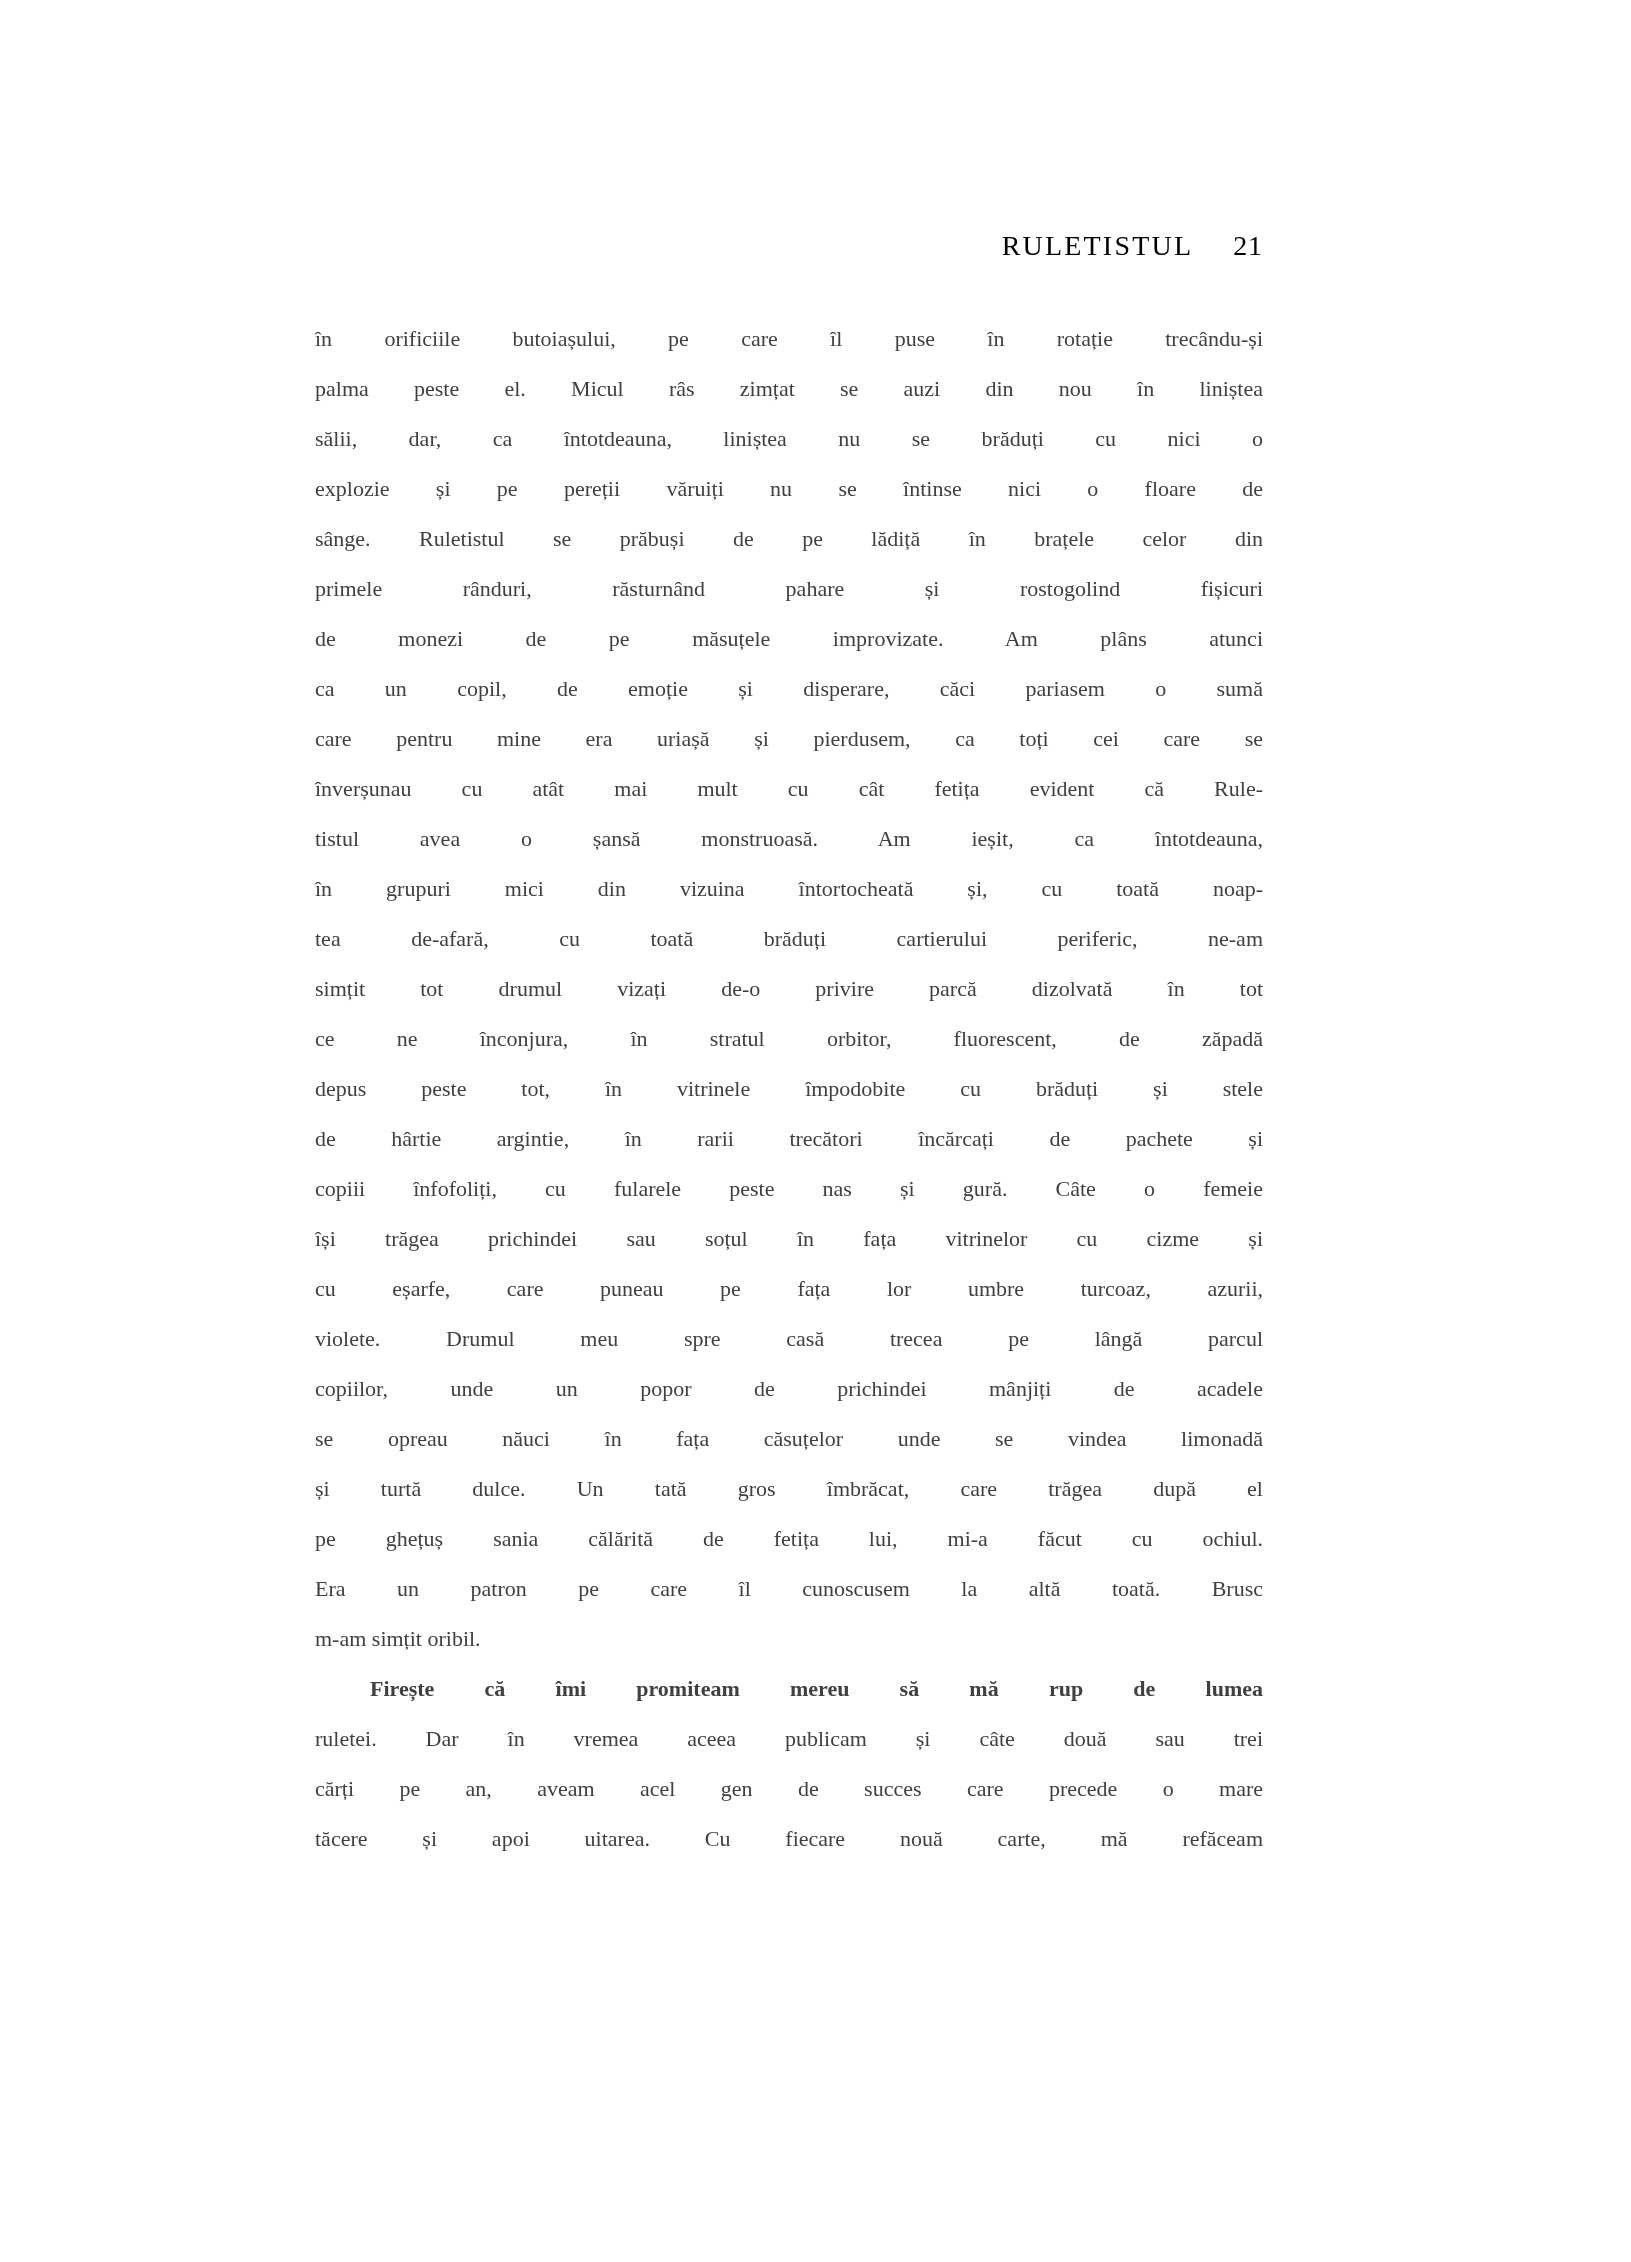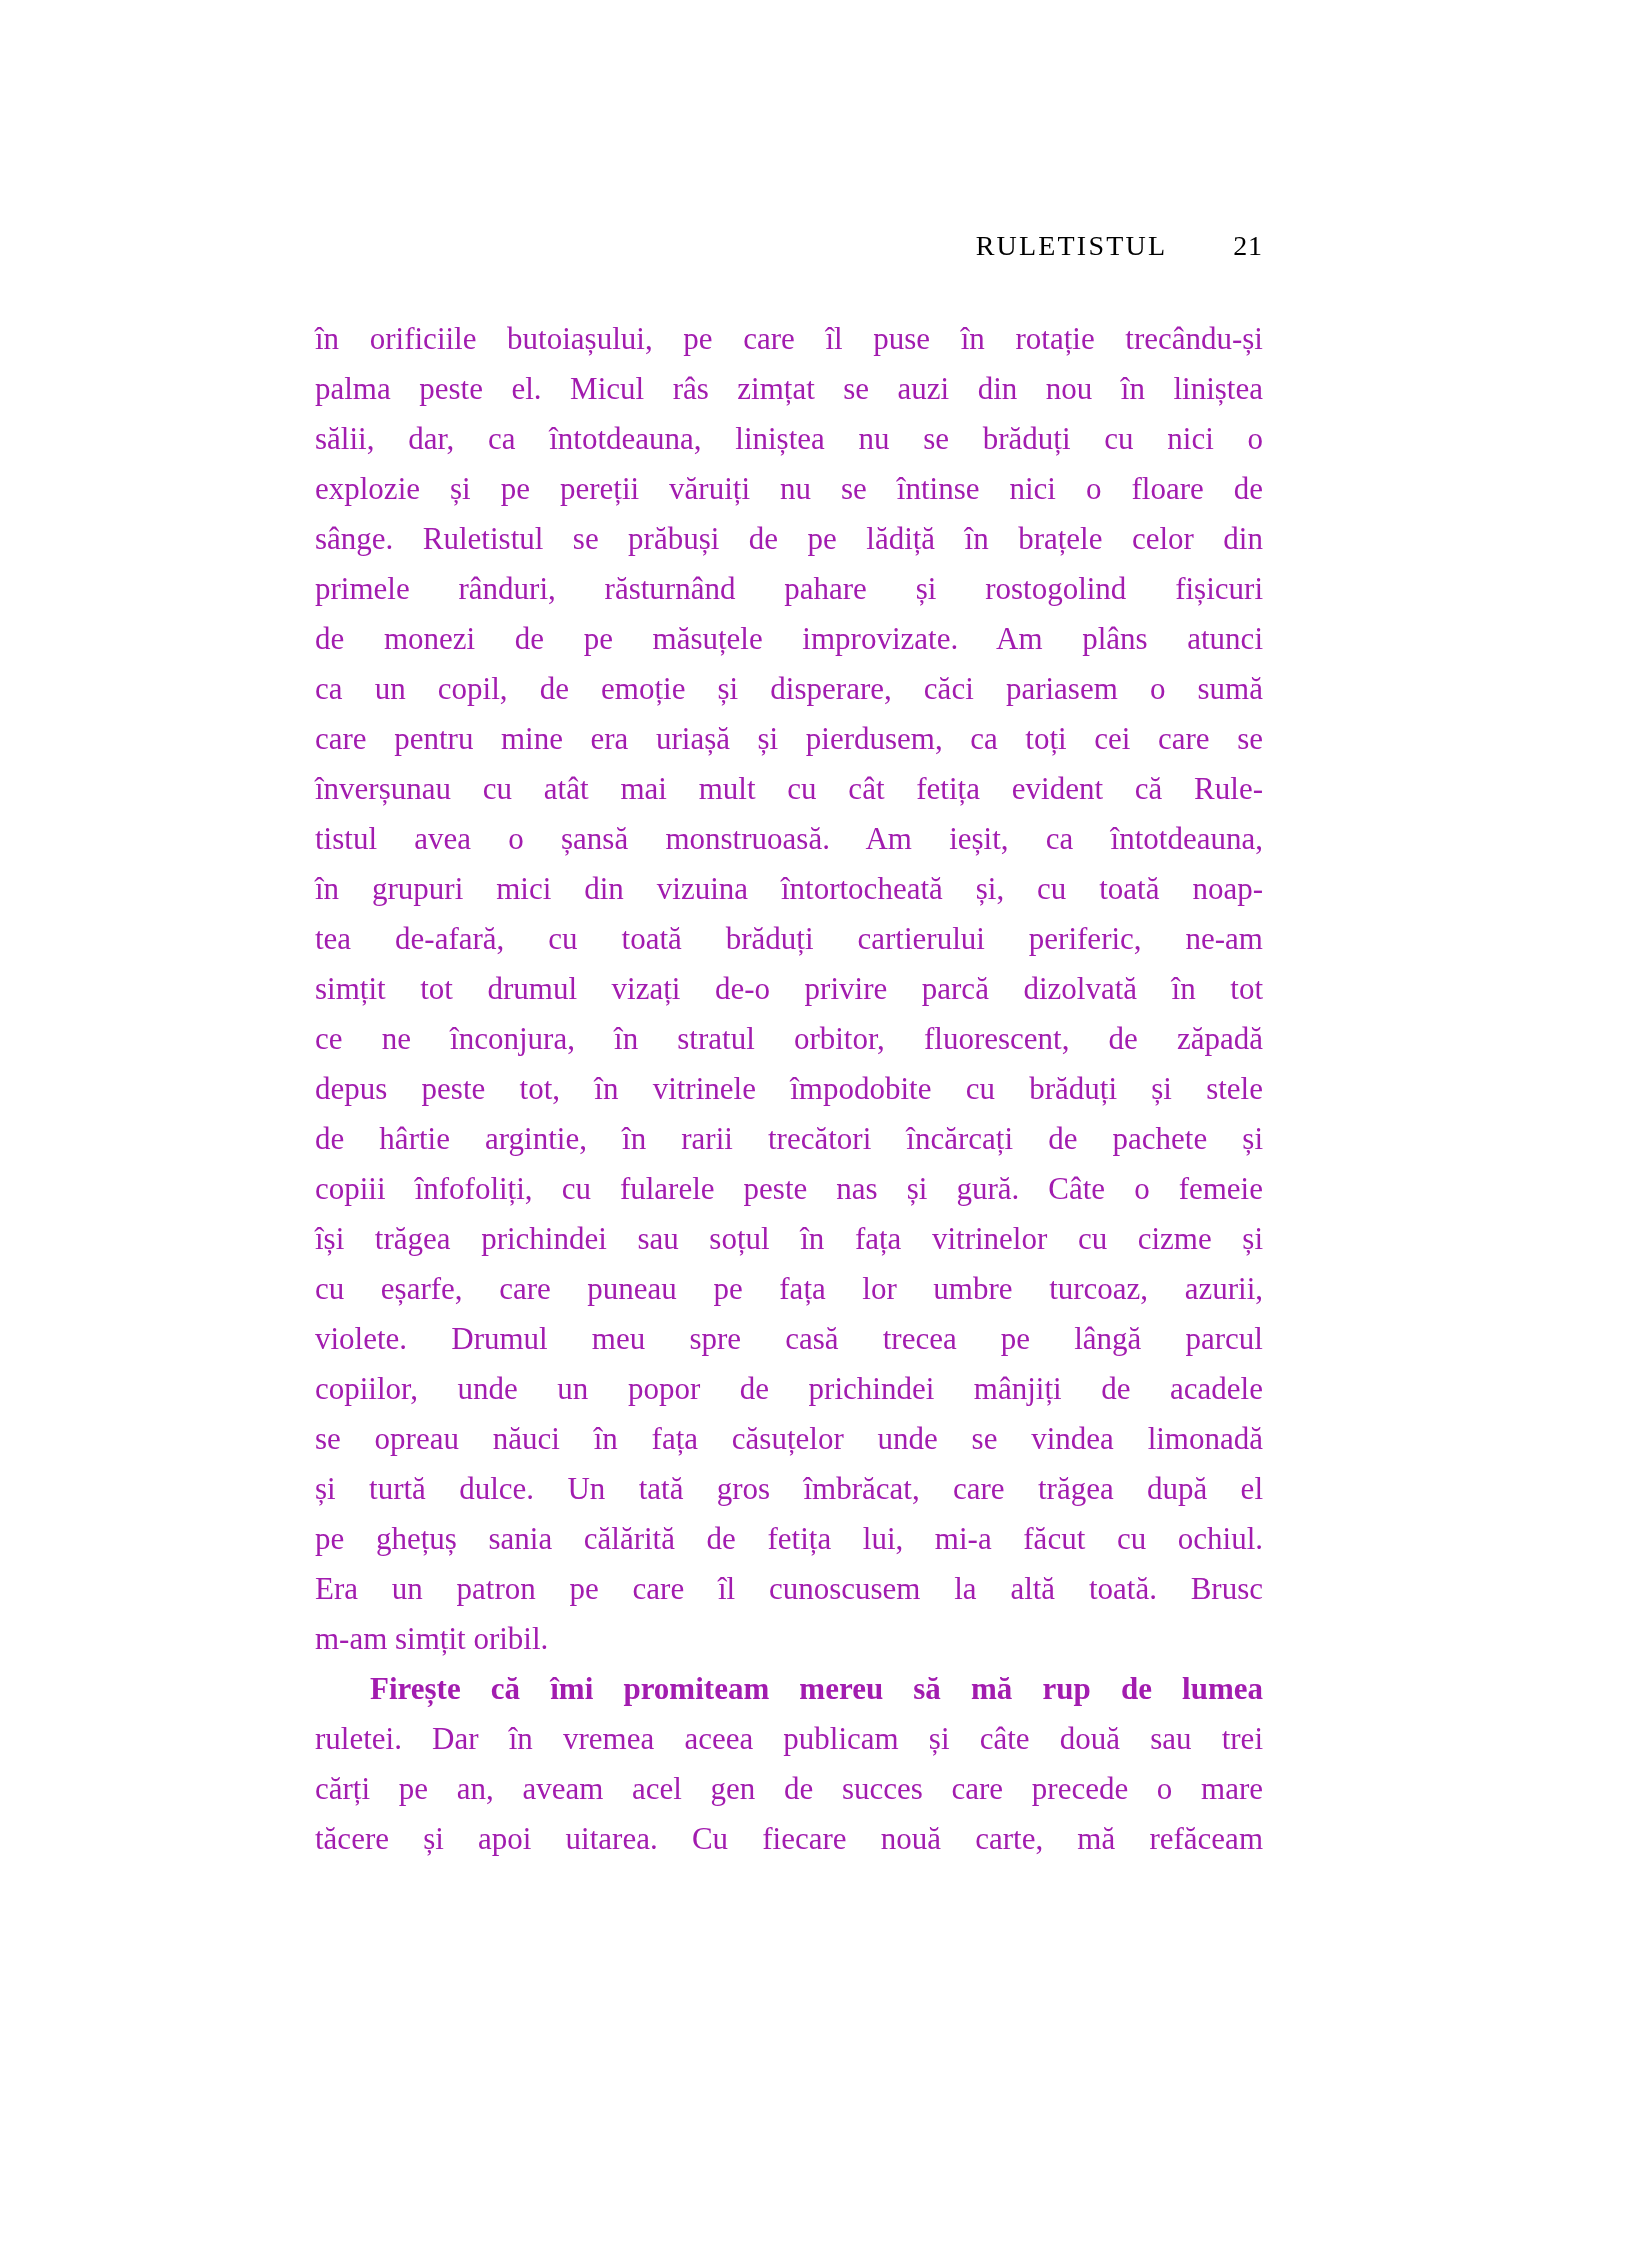--- a/index.html
+++ b/index.html
@@ -17,38 +17,38 @@
     overflow: hidden;
   }
   .page-header {
     position: absolute;
     top: 230px;
     left: 315px;
     width: 948px;
     display: flex;
     justify-content: flex-end;
     align-items: baseline;
-    gap: 66px;
+    gap: 40px;
     font-size: 28px;
     color: #000000;
   }
   .header-title {
     letter-spacing: 2.2px;
   }
   .header-page-number {
     letter-spacing: 0.9px;
   }
   .text-block {
     position: absolute;
     top: 314px;
     left: 315px;
     width: 948px;
-    font-size: 31px;
+    font-size: 22px;
     line-height: 50px;
-    color: #a21caf;
+    color: #404040;
   }
   .line {
     height: 50px;
     text-align: justify;
     text-align-last: justify;
   }
   .line.flush {
     text-align-last: left;
   }
   .line.indent {

